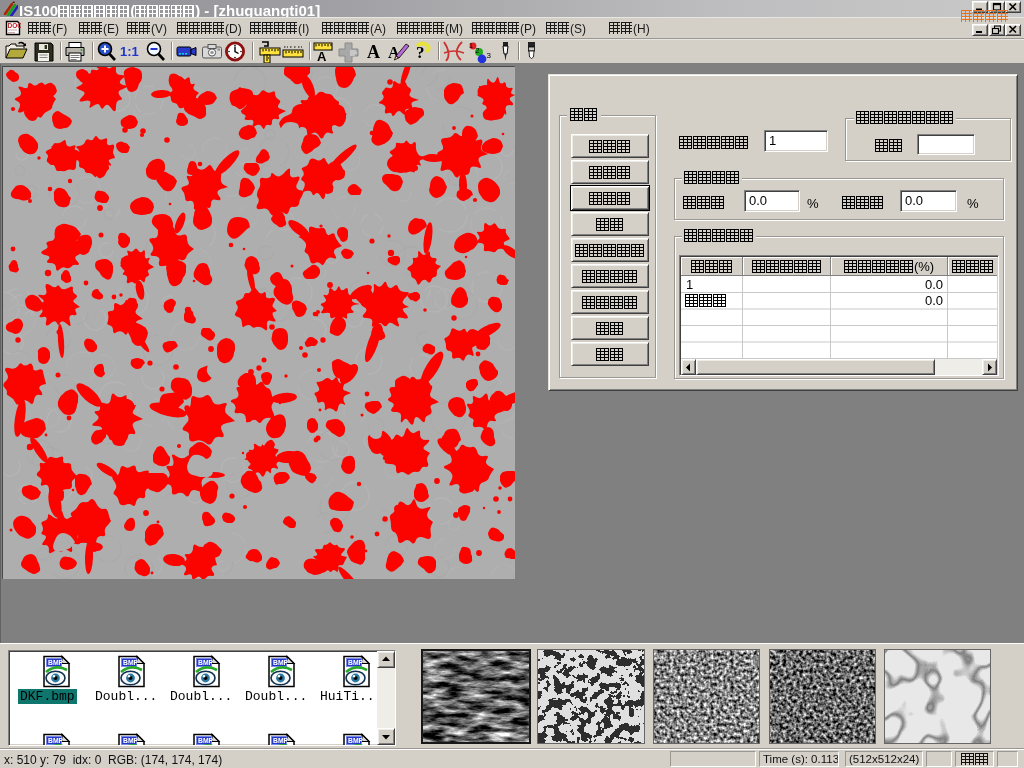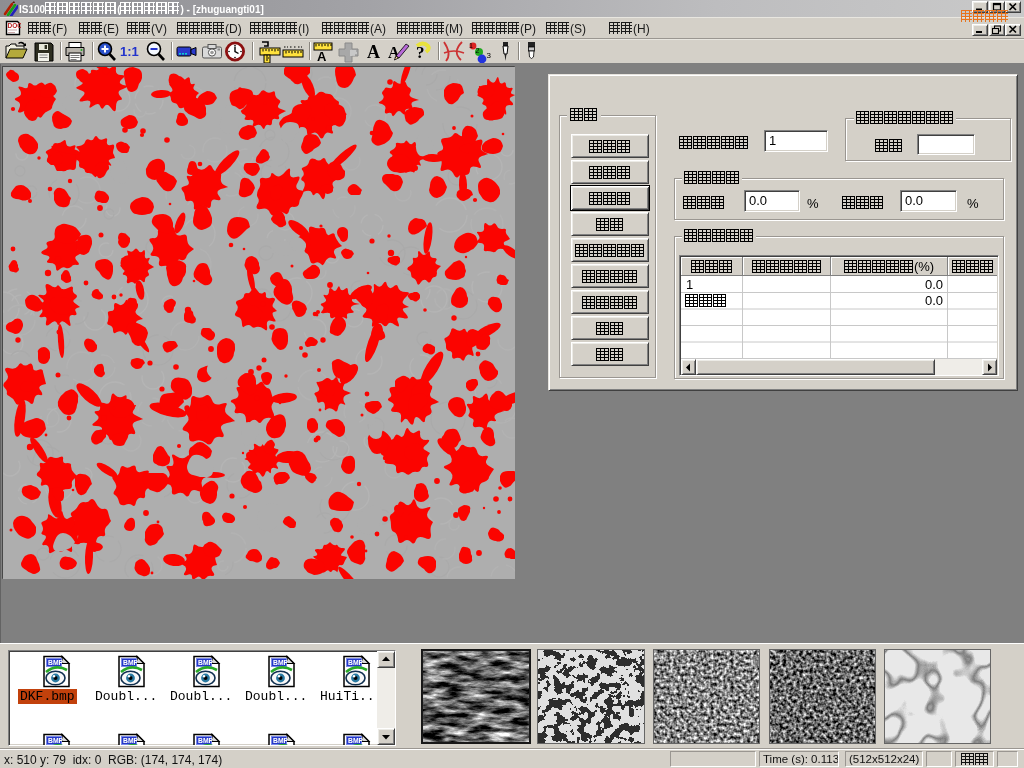--- a/index.html
+++ b/index.html
@@ -16,21 +16,21 @@
 
 <div class="abs" style="left:0;top:0;width:1024px;height:17px;background:linear-gradient(90deg,#8e8e92 0%,#a2a2a6 35%,#bdbdbf 70%,#c9c9c9 100%)">
  <svg class="abs" style="left:3px;top:1px" width="15" height="15" viewBox="0 0 15 15">
   <g stroke-linecap="round" stroke-width="2.6">
         <path d="M2 13 L9 3" stroke="#b22000"></path>
         <path d="M5 14 L12 4" stroke="#19a019"></path>
         <path d="M8 15 L15 5" stroke="#2222bb"></path>
       </g>
   <path d="M9 2 l2 -2 l1 2 z" fill="#601000"></path>
  </svg>
- <div class="abs" id="ttl" style="left:19px;top:2px;color:#fff;font-weight:bold;font-size:10px">IS100<i class="cj"></i><i class="cj"></i><i class="cj"></i><i class="cj"></i><i class="cj"></i><i class="cj"></i>(<i class="cj"></i><i class="cj"></i><i class="cj"></i><i class="cj"></i><i class="cj"></i>) - [zhuguangti01]</div>
+ <div class="abs" id="ttl" style="left:19px;top:2px;color:#fff;font-weight:bold;font-size:15px">IS100<i class="cj"></i><i class="cj"></i><i class="cj"></i><i class="cj"></i><i class="cj"></i><i class="cj"></i>(<i class="cj"></i><i class="cj"></i><i class="cj"></i><i class="cj"></i><i class="cj"></i>) - [zhuguangti01]</div>
  <div class="wbtn" style="left:972px;top:1px;height:12px">
       <svg width="14" height="10">
         <path d="M3 7.5 h6" stroke="#000" stroke-width="2"></path>
       </svg>
     </div>
  <div class="wbtn" style="left:989px;top:1px;height:12px">
       <svg width="14" height="10">
         <rect x="3.5" y="1.5" width="7" height="6.5" fill="none" stroke="#000" stroke-width="1.2"></rect>
         <path d="M4 2.5 h6" stroke="#000" stroke-width="1.4"></path>
       </svg>
@@ -910,21 +910,21 @@
         </svg>
    <svg class="abs ficon" style="left:180px;top:4px" width="34" height="34">
           <use href="#bmpicon"></use>
         </svg>
    <svg class="abs ficon" style="left:255px;top:4px" width="34" height="34">
           <use href="#bmpicon"></use>
         </svg>
    <svg class="abs ficon" style="left:330px;top:4px" width="34" height="34">
           <use href="#bmpicon"></use>
         </svg>
-   <div class="fl" style="left:9px;top:38px;background:#c2410c">DKF.bmp</div>
+   <div class="fl" style="left:9px;top:38px;background:#0f766e">DKF.bmp</div>
    <div class="fl" style="left:84px;top:38px">Doubl...</div>
    <div class="fl" style="left:159px;top:38px">Doubl...</div>
    <div class="fl" style="left:234px;top:38px">Doubl...</div>
    <div class="fl" style="left:309px;top:38px">HuiTi...</div>
    <svg class="abs ficon" style="left:30px;top:82px" width="34" height="34">
           <use href="#bmpicon"></use>
         </svg>
    <svg class="abs ficon" style="left:105px;top:82px" width="34" height="34">
           <use href="#bmpicon"></use>
         </svg>

